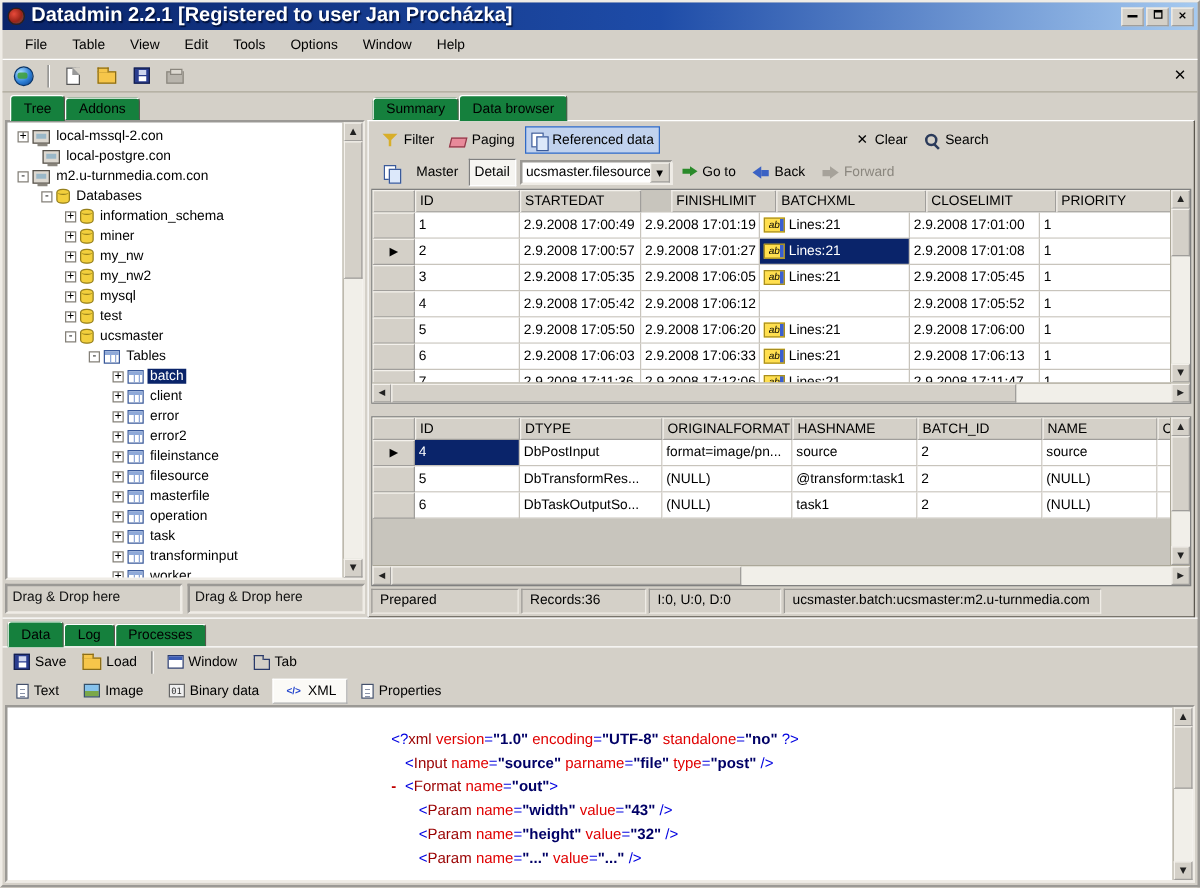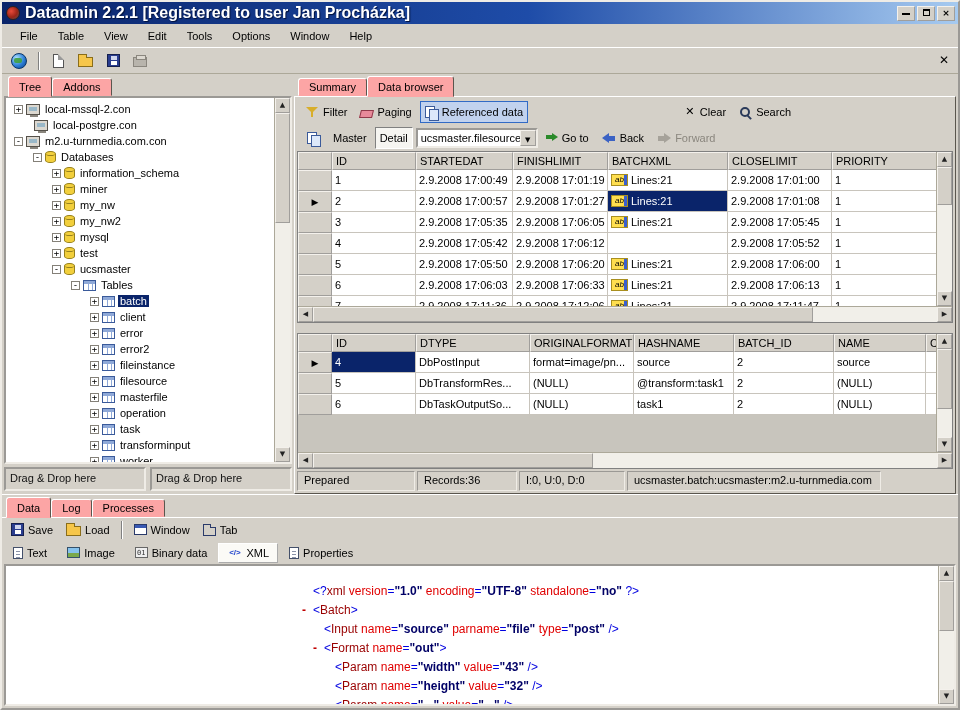--- a/index.html
+++ b/index.html
@@ -77,21 +77,21 @@
   .ti-server::before { content:''; position:absolute; left:2px; top:2px; width:8px; height:4px; background:#9ab8c8; }
   .ti-server::after { content:''; position:absolute; left:3px; bottom:-3px; width:8px; height:2px; background:#8a867e; }
   .ti-db { width:11px; height:12px; background:#f2cf3c; border:1px solid #96801d; border-radius:5px / 3px; }
   .ti-db::before { content:''; position:absolute; left:0; right:0; top:0; height:3px; border-bottom:1px solid #96801d; border-radius:50%; }
   .ti-table { width:13px; height:11px; background:#fff; border:1px solid #3a5a9a; }
   .ti-table::before { content:''; position:absolute; left:0; right:0; top:0; height:3px; background:#8fa9d8; }
   .ti-table::after { content:''; position:absolute; left:4px; top:3px; bottom:0; width:1px; background:#8fa9d8; box-shadow:4px 0 0 #8fa9d8; }
 
   
   .tabbar { display:flex; align-items:flex-end; padding:3px 0 0 4px; height:22px; flex-shrink:0; position:relative; z-index:2; }
-  .tab { height:18px; line-height:17px; padding:0 10px; background:#fca5a5; border:1px solid; border-color:#fff #5a564e transparent #fff; border-radius:3px 3px 0 0; font-size:11px; white-space:nowrap; }
+  .tab { height:18px; line-height:17px; padding:0 10px; background:#15803d; border:1px solid; border-color:#fff #5a564e transparent #fff; border-radius:3px 3px 0 0; font-size:11px; white-space:nowrap; }
   .tab.active { height:21px; line-height:20px; margin-bottom:-1px; z-index:3; }
 
   
   .main { flex:1; min-height:0; display:flex; }
   .left { width:292px; flex-shrink:0; display:flex; flex-direction:column; padding:0 2px; }
   .treewrap { flex:1; min-height:0; display:flex; border:2px inset #efece6; background:#fff; }
   .tree { flex:1; overflow:hidden; padding-top:3px; }
   .tree-row { height:16px; display:flex; align-items:center; gap:3px; white-space:nowrap; }
   .exp { width:9px; height:9px; flex-shrink:0; border:1px solid #848078; background:#fff; font-size:9px; line-height:7px; text-align:center; font-family:"DejaVu Sans Mono",monospace; color:#000; }
   .exp.hidden { visibility:hidden; }
@@ -399,21 +399,21 @@
             </span>
         </div>
 
         <div class="grid grid-master">
           <div class="grid-main">
             <div class="grid-cells">
                 <div class="g-head">
                   <div class="gh corner"></div>
                   <div class="gh" style="width: 84px;">ID</div>
                   <div class="gh" style="width: 97px;">STARTEDAT</div>
-                  <div class="gh" style="width: 95px;">FINISHLIMIT</div>
+                  <div class="gh" style="width: 84px; margin-left: 24px;">FINISHLIMIT</div>
                   <div class="gh" style="width: 120px;">BATCHXML</div>
                   <div class="gh" style="width: 104px;">CLOSELIMIT</div>
                   <div class="gh" style="width: 114px;">PRIORITY</div>
                 </div>
                 <div class="g-row">
                   <div class="g-rowsel"></div>
                   <div class="g-cell" style="width: 84px;">
                     <span>1</span>
                   </div>
                   <div class="g-cell" style="width: 97px;">
@@ -742,21 +742,20 @@
           <span>XML</span>
         </span>
       <span class="subtab">
           <span class="i i-sheet"></span>
           <span>Properties</span>
         </span>
     </div>
     <div class="xmlwrap">
       <div class="xml-content">
           <div class="xml-line" style="padding-left: 296px;"><span class="xml-marker"></span><span class="xp">&lt;?</span><span class="xe">xml</span><span class="xt"> </span><span class="xa">version</span><span class="xp">=</span><span class="xv">"1.0"</span><span class="xt"> </span><span class="xa">encoding</span><span class="xp">=</span><span class="xv">"UTF-8"</span><span class="xt"> </span><span class="xa">standalone</span><span class="xp">=</span><span class="xv">"no"</span><span class="xt"> </span><span class="xp">?&gt;</span></div>
-          <div class="xml-line" style="padding-left: 296px;"><span class="xml-marker">-</span><span class="xp">&lt;</span><span class="xe">Batch</span><span class="xp">&gt;</span></div>
           <div class="xml-line" style="padding-left: 307px;"><span class="xml-marker"></span><span class="xp">&lt;</span><span class="xe">Input</span><span class="xt"> </span><span class="xa">name</span><span class="xp">=</span><span class="xv">"source"</span><span class="xt"> </span><span class="xa">parname</span><span class="xp">=</span><span class="xv">"file"</span><span class="xt"> </span><span class="xa">type</span><span class="xp">=</span><span class="xv">"post"</span><span class="xt"> </span><span class="xp">/&gt;</span></div>
           <div class="xml-line" style="padding-left: 307px;"><span class="xml-marker">-</span><span class="xp">&lt;</span><span class="xe">Format</span><span class="xt"> </span><span class="xa">name</span><span class="xp">=</span><span class="xv">"out"</span><span class="xp">&gt;</span></div>
           <div class="xml-line" style="padding-left: 318px;"><span class="xml-marker"></span><span class="xp">&lt;</span><span class="xe">Param</span><span class="xt"> </span><span class="xa">name</span><span class="xp">=</span><span class="xv">"width"</span><span class="xt"> </span><span class="xa">value</span><span class="xp">=</span><span class="xv">"43"</span><span class="xt"> </span><span class="xp">/&gt;</span></div>
           <div class="xml-line" style="padding-left: 318px;"><span class="xml-marker"></span><span class="xp">&lt;</span><span class="xe">Param</span><span class="xt"> </span><span class="xa">name</span><span class="xp">=</span><span class="xv">"height"</span><span class="xt"> </span><span class="xa">value</span><span class="xp">=</span><span class="xv">"32"</span><span class="xt"> </span><span class="xp">/&gt;</span></div>
           <div class="xml-line partial" style="padding-left: 318px;"><span class="xml-marker"></span><span class="xp">&lt;</span><span class="xe">Param</span><span class="xt"> </span><span class="xa">name</span><span class="xp">=</span><span class="xv">"..."</span><span class="xt"> </span><span class="xa">value</span><span class="xp">=</span><span class="xv">"..."</span><span class="xt"> </span><span class="xp">/&gt;</span></div>
         </div>
       <div class="vsb">
         <div class="sbb">▲</div>
         <div class="track">
             <div class="thumb" style="height:50px"></div>

